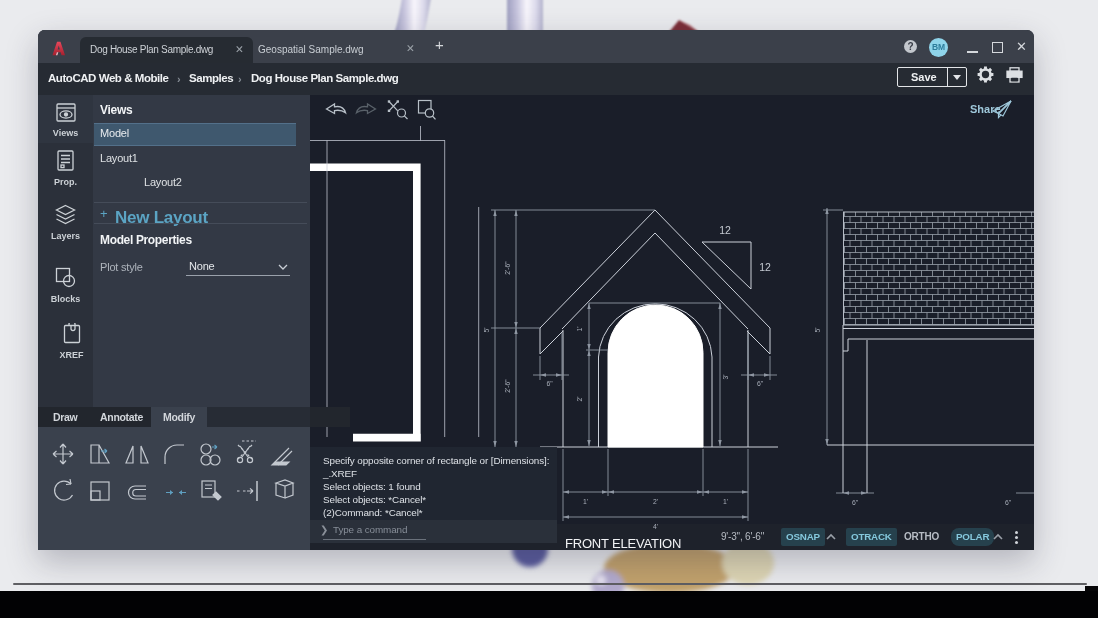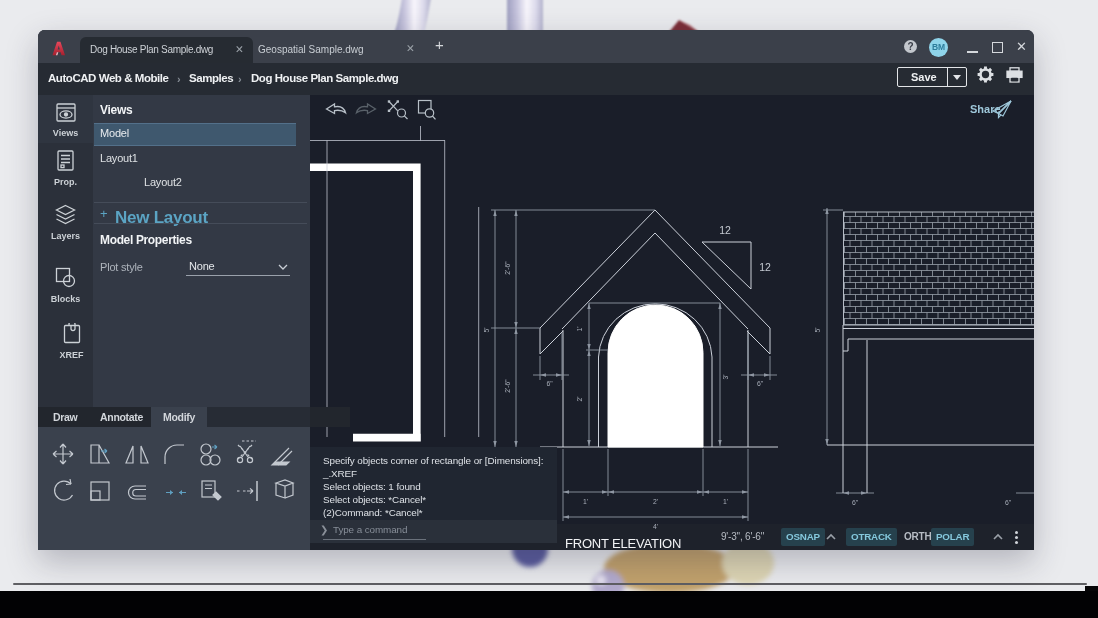--- a/index.html
+++ b/index.html
@@ -267,31 +267,31 @@
     </svg>
 
     <div id="statusbar">
       <span class="sttxt" style="left:411px;">9'-3", 6'-6"</span>
       <div class="stbtn" style="left:471px;">OSNAP</div>
       <svg class="abs" style="left:515px;top:9px" width="12" height="8">
           <path d="M2,6 L6,2 L10,6" fill="none" stroke="#9aa0a8" stroke-width="1.6"></path>
         </svg>
       <div class="stbtn" style="left:536px;">OTRACK</div>
       <span class="sttxt" style="left:594px;font-weight:bold;">ORTHO</span>
-      <div class="stbtn" style="left:621px;">POLAR</div>
+      <div class="stbtn" style="left:641px;border-radius:8px;">POLAR</div>
       <svg class="abs" style="left:682px;top:9px" width="12" height="8">
           <path d="M2,6 L6,2 L10,6" fill="none" stroke="#9aa0a8" stroke-width="1.6"></path>
         </svg>
       <div class="abs" style="left:705px;top:7px;width:3px;height:3px;background:#cfd3d8;border-radius:50%;box-shadow:0 5px 0 #cfd3d8,0 10px 0 #cfd3d8;"></div>
     </div>
 
     <span class="abs" style="left:255px;top:441px;font-size:13px;letter-spacing:-0.2px;color:#f2f3f5;">FRONT ELEVATION</span>
 
     <div id="cmdwin">
-      <span class="cmdline" style="top:8px;">Specify objects corner of rectangle or [Dimensions]:</span>
+      <span class="cmdline" style="top:8px;">Specify opposite corner of rectangle or [Dimensions]:</span>
       <span class="cmdline" style="top:21px;">_.XREF</span>
       <span class="cmdline" style="top:34px;">Select objects: 1 found</span>
       <span class="cmdline" style="top:47px;">Select objects: *Cancel*</span>
       <span class="cmdline" style="top:60px;">(2)Command: *Cancel*</span>
       <div class="abs" style="left:0;top:73px;width:247px;height:23px;background:#2a303a;"></div>
       <span class="cmdline" style="top:77px;left:10px;color:#8a9099;font-size:10px;">❯</span>
       <span class="cmdline" style="top:77px;left:23px;color:#878e98;">Type a command</span>
       <div class="abs" style="left:13px;top:92px;width:103px;height:1px;background:#6a717b;"></div>
     </div>
   </div>

